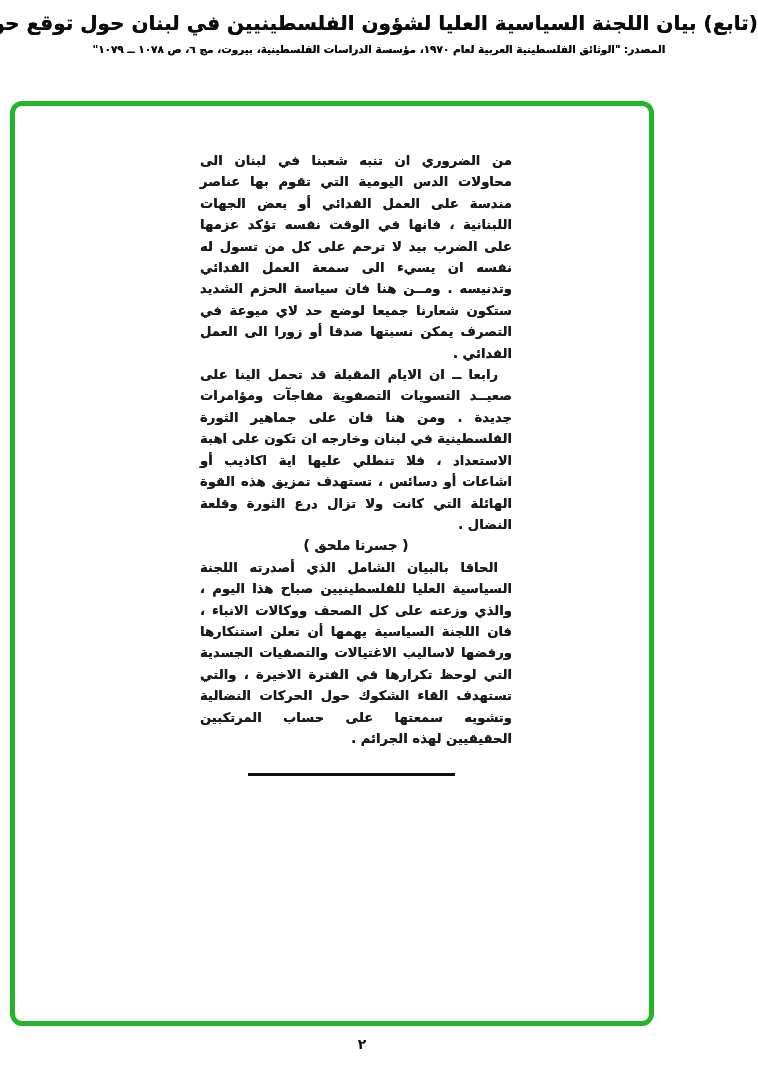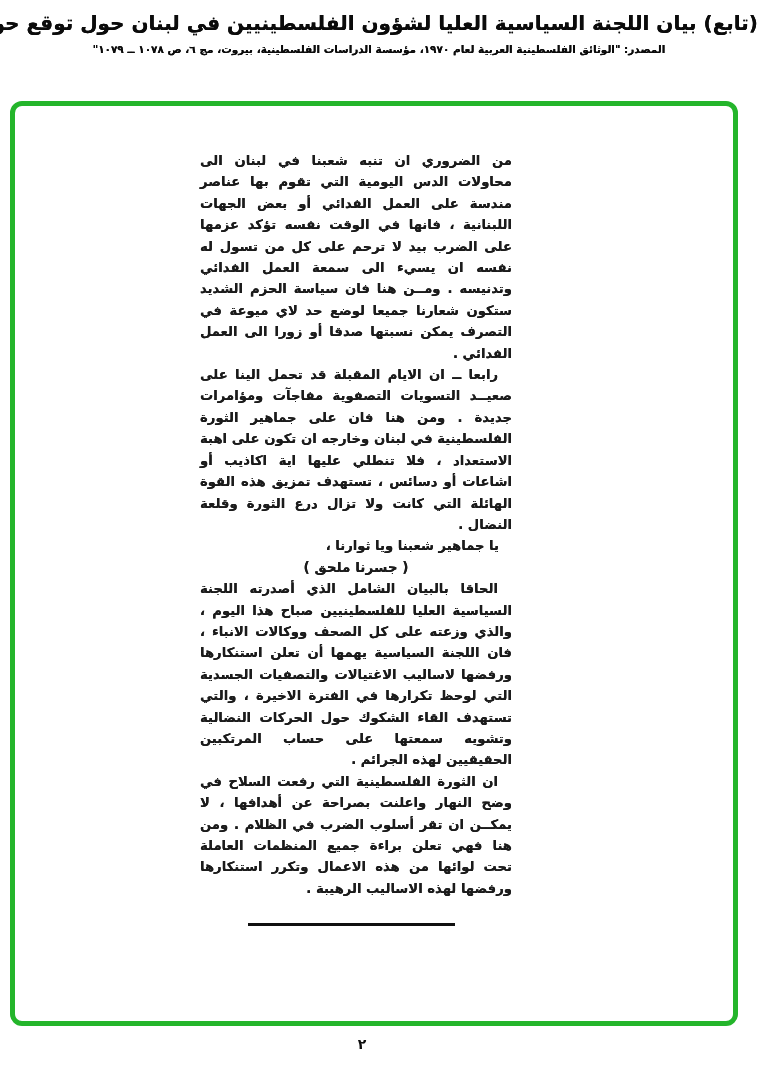--- a/index.html
+++ b/index.html
@@ -26,21 +26,21 @@
   }
   .source-line {
     font-size: 10.5px; font-weight: 700; line-height: 16px;
     margin-top: 3px; white-space: nowrap;
     text-shadow: 0 0 0.4px #000;
   }
 
   
   .frame {
     position: absolute; left: 10px; top: 101px;
-    width: 728px; height: 925px;
+    width: 644px; height: 925px;
     border: 5px solid var(--green);
     border-radius: 12px; background: #ffffff;
   }
 
   
   .scan-column {
     position: absolute; top: 44px; left: 185px; width: 312px;
     direction: rtl; text-align: justify;
     font-size: 13.2px; line-height: 21.4px; font-weight: 700;
     color: #1b1b1b; text-shadow: 0 0 0.4px #222;
@@ -74,28 +74,26 @@
     <div class="source-line">المصدر: "الوثائق الفلسطينية العربية لعام ١٩٧٠، مؤسسة الدراسات الفلسطينية، بيروت، مج ٦، ص ١٠٧٨ ــ ١٠٧٩"</div>
   </header>
 
   <div class="frame">
     <div class="scan-column">
 
       <p class="para">من الضروري ان تنبه شعبنا في لبنان الى محاولات الدس اليومية التي تقوم بها عناصر مندسة على العمل الفدائي أو بعض الجهات اللبنانية ، فانها في الوقت نفسه تؤكد عزمها على الضرب بيد لا ترحم على كل من تسول له نفسه ان يسيء الى سمعة العمل الفدائي وتدنيسه . ومــن هنا فان سياسة الحزم الشديد ستكون شعارنا جميعا لوضع حد لاي ميوعة في التصرف يمكن نسبتها صدقا أو زورا الى العمل الفدائي .</p>
 
       <p class="para first-indent">رابعا ــ ان الايام المقبلة قد تحمل الينا على صعيــد التسويات التصفوية مفاجآت ومؤامرات جديدة . ومن هنا فان على جماهير الثورة الفلسطينية في لبنان وخارجه ان تكون على اهبة الاستعداد ، فلا تنطلي عليها اية اكاذيب أو اشاعات أو دسائس ، تستهدف تمزيق هذه القوة الهائلة التي كانت ولا تزال درع الثورة وقلعة النضال .</p>
 
-      <p class="address-line">يا جماهير شعبنا ويا ثوارنا ،</p>
 
 
       <div class="annex-heading">( جسرنا ملحق )</div>
 
       <p class="para first-indent">الحاقا بالبيان الشامل الذي أصدرته اللجنة السياسية العليا للفلسطينيين صباح هذا اليوم ، والذي وزعته على كل الصحف ووكالات الانباء ، فان اللجنة السياسية يهمها أن تعلن استنكارها ورفضها لاساليب الاغتيالات والتصفيات الجسدية التي لوحظ تكرارها في الفترة الاخيرة ، والتي تستهدف القاء الشكوك حول الحركات النضالية وتشويه سمعتها على حساب المرتكبين الحقيقيين لهذه الجرائم .</p>
 
-      <p class="para first-indent">ان الثورة الفلسطينية التي رفعت السلاح في وضح النهار واعلنت بصراحة عن أهدافها ، لا يمكــن ان تقر أسلوب الضرب في الظلام . ومن هنا فهي تعلن براءة جميع المنظمات العاملة تحت لوائها من هذه الاعمال وتكرر استنكارها ورفضها لهذه الاساليب الرهيبة .</p>
 
       <div class="closing-rule"></div>
 
     </div>
   </div>
 
   <div class="page-number">٢</div>
 
 </div>
 

